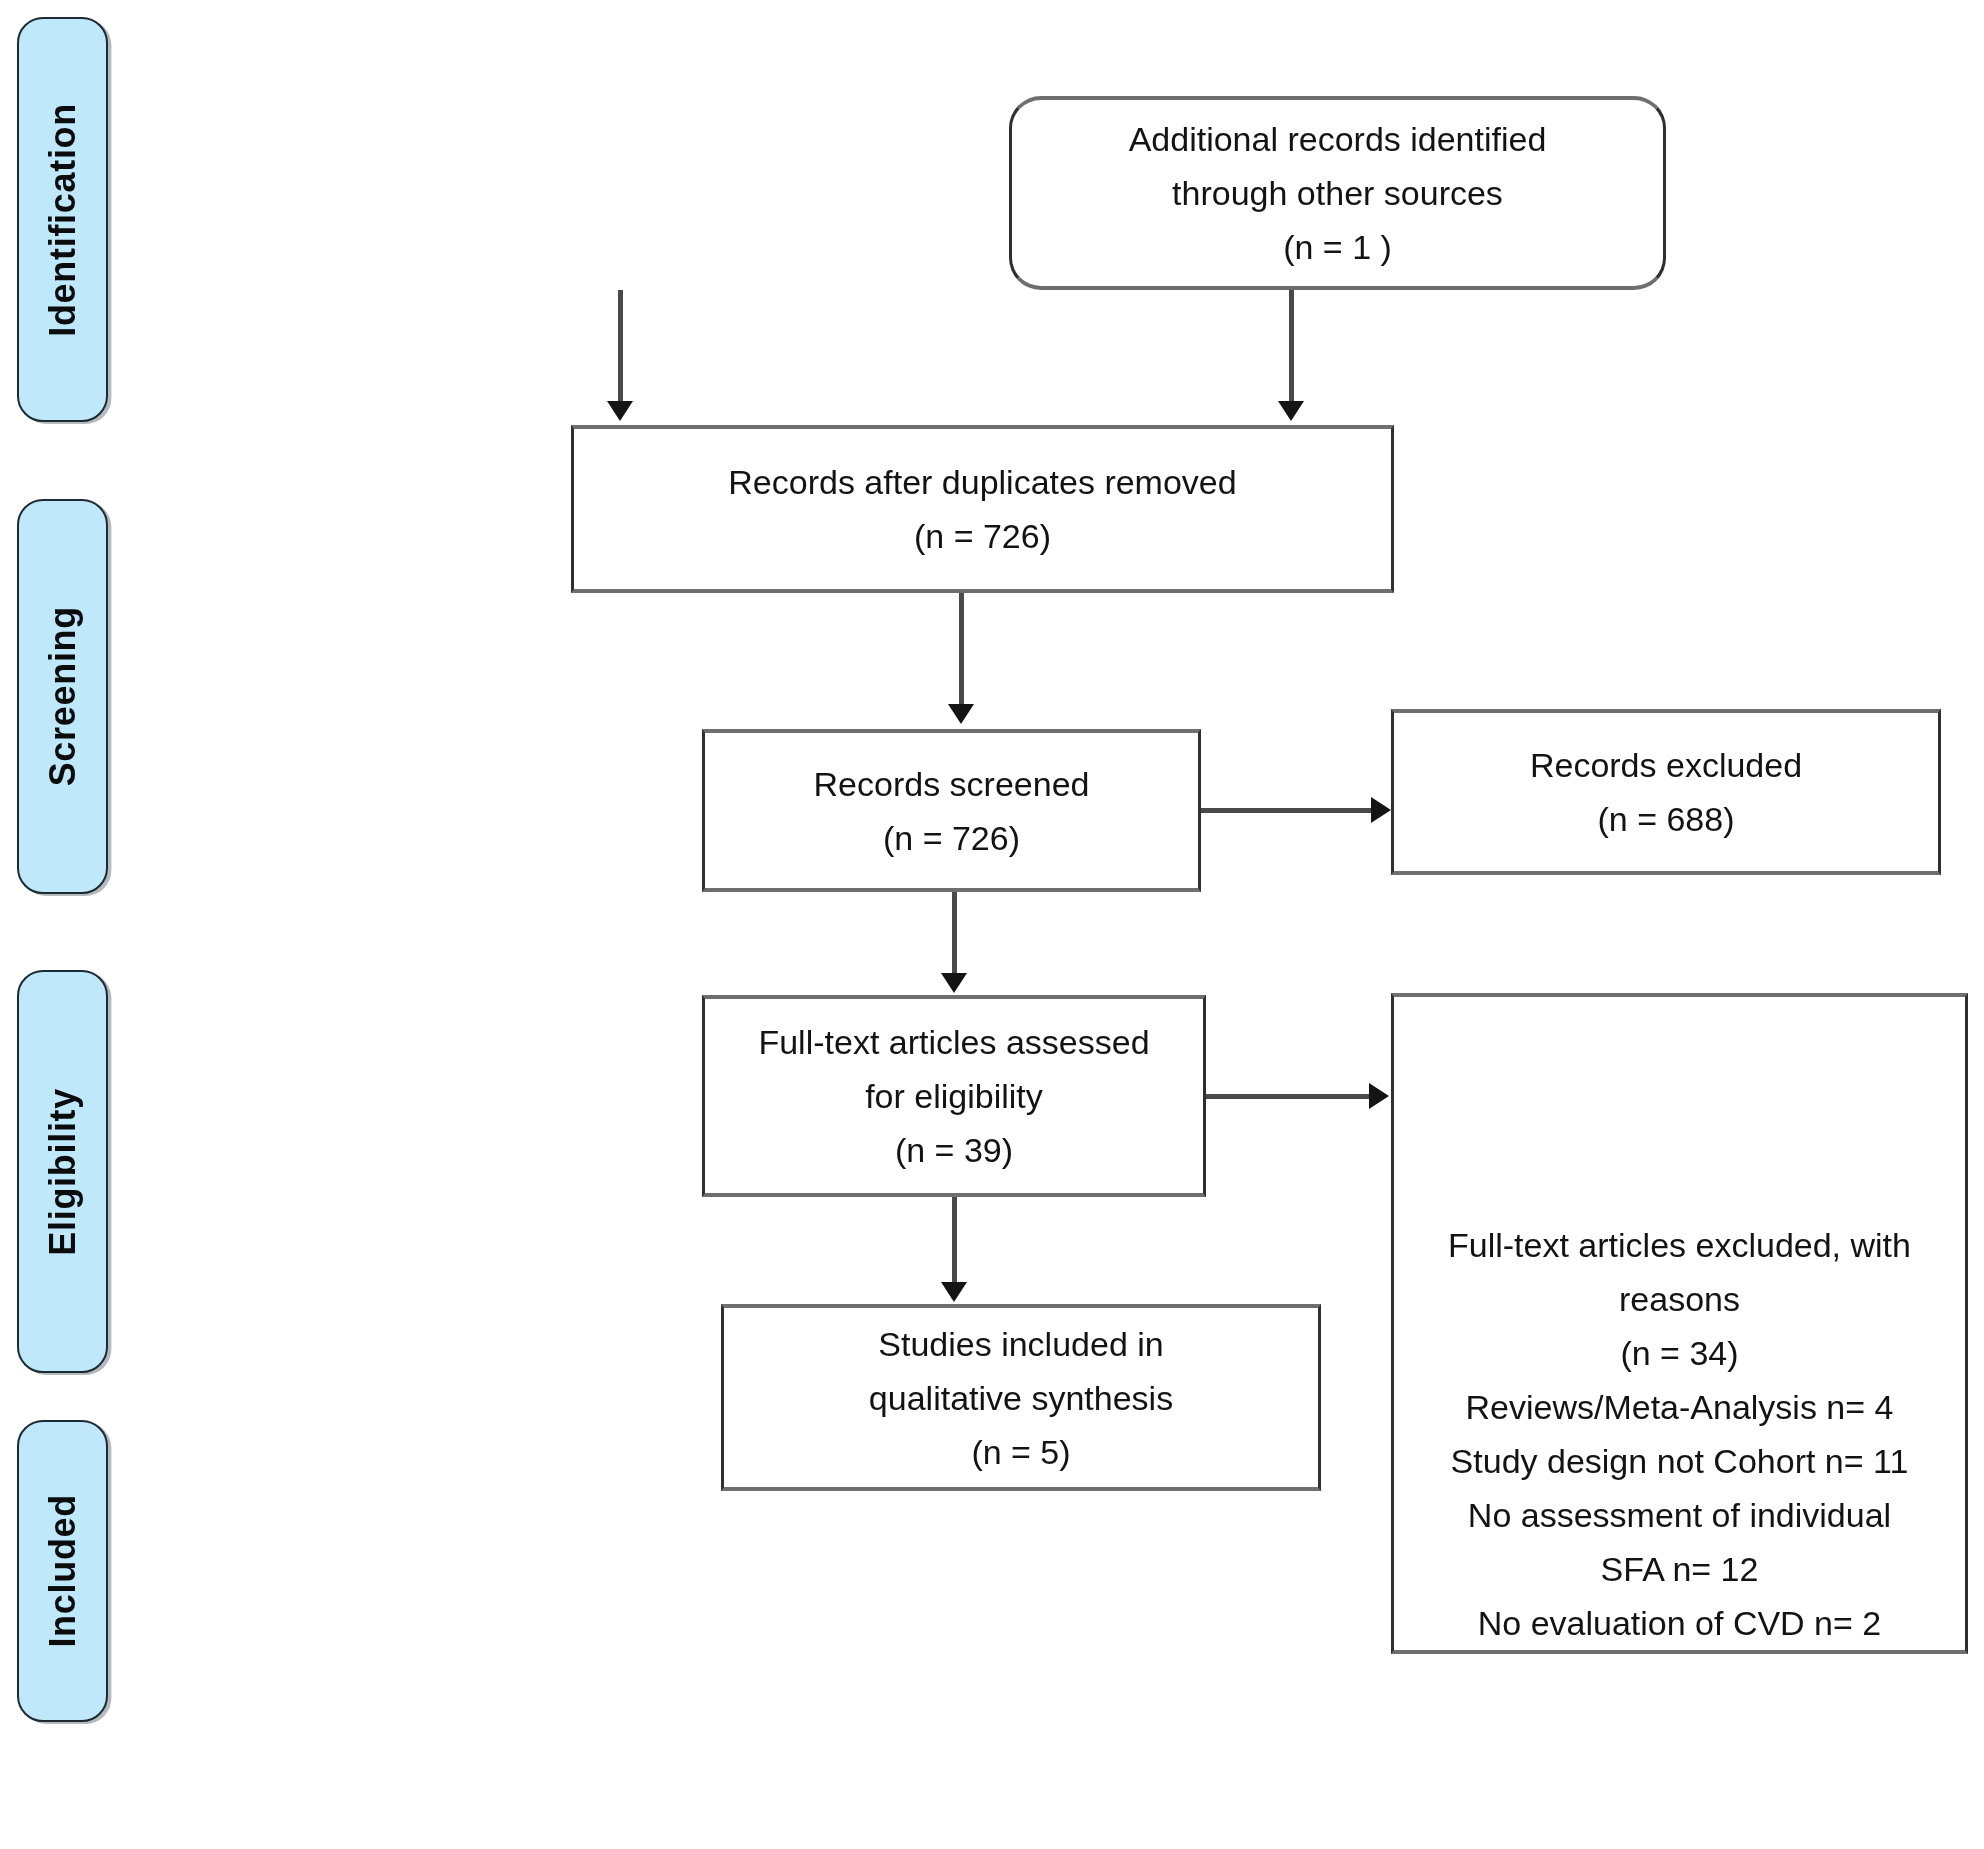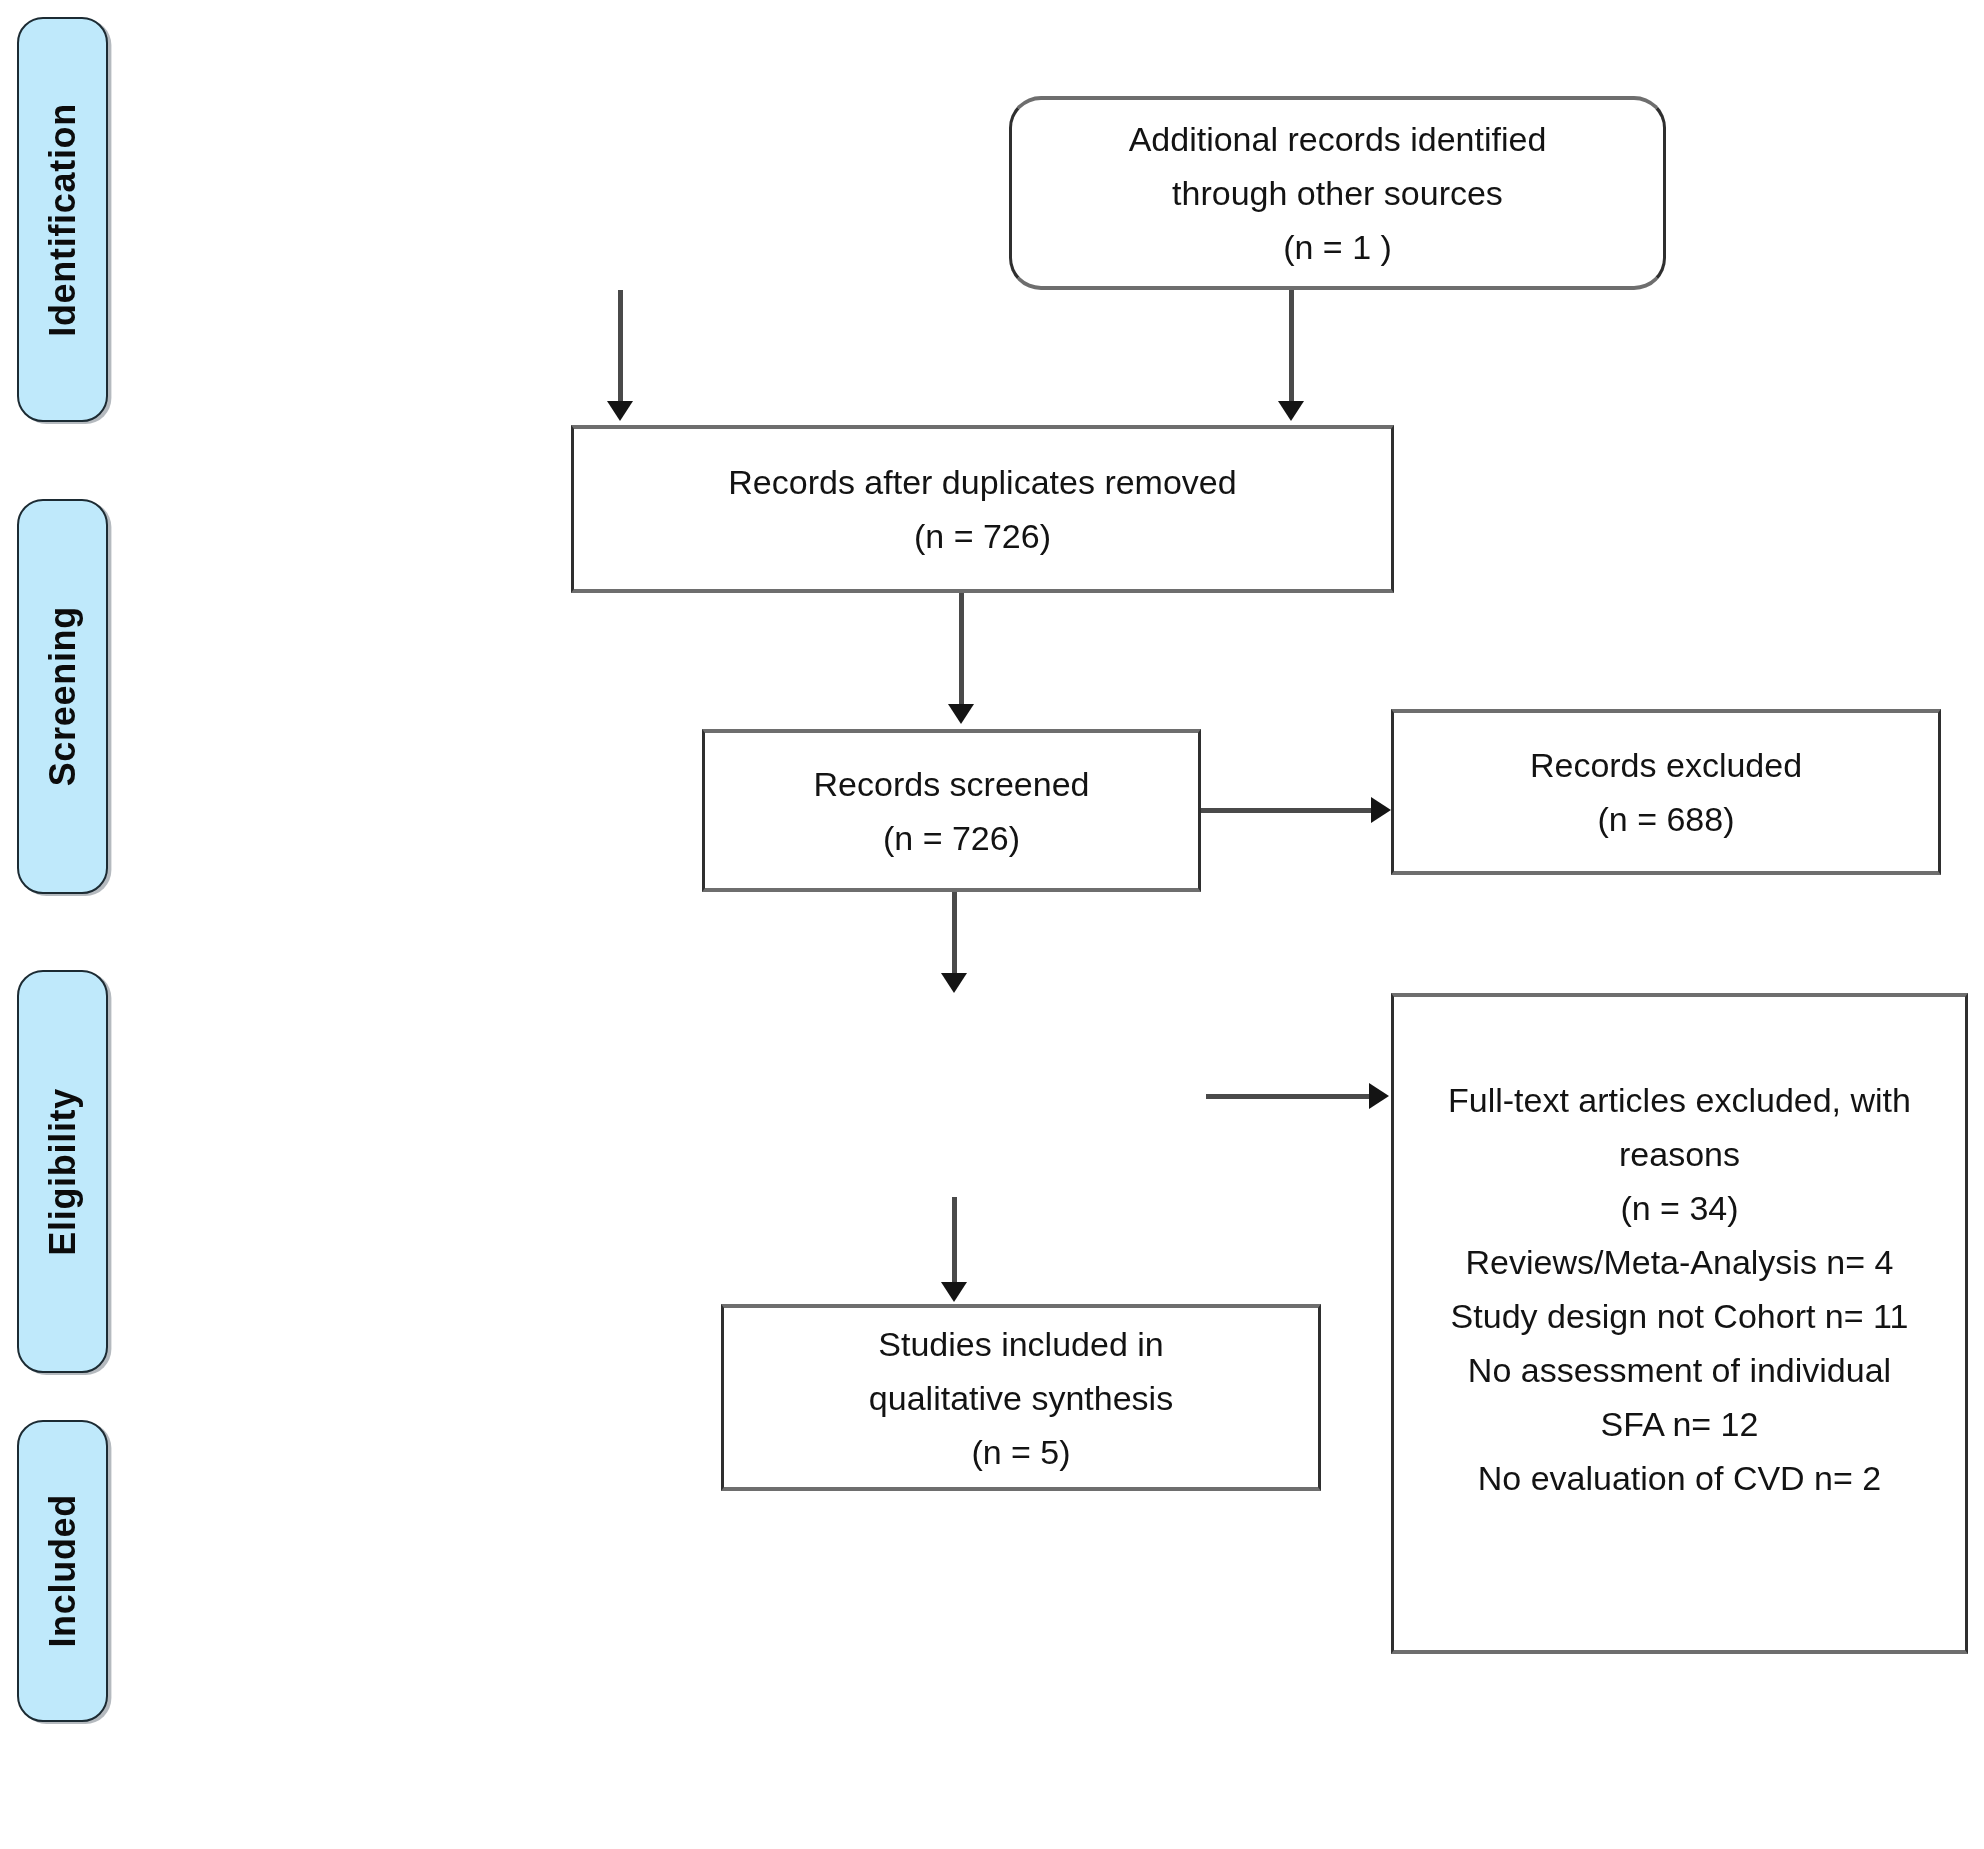--- a/index.html
+++ b/index.html
@@ -41,21 +41,21 @@
   .node-text{
     white-space:pre-line; font-size:34px; line-height:54px; color:var(--text);
   }
   .node.b1{left:251px;  top:96px;  width:660px; height:194px;}
   .node.b2{left:1009px; top:96px;  width:657px; height:194px;border-radius:32px;}
   .node.b3{left:571px;  top:425px;  width:823px; height:168px;}
   .node.b4{left:702px; top:729px; width:499px; height:163px;}
   .node.b5{left:1391px; top:684px; width:550px; height:166px;margin-top:25px;}
   .node.b6{left:702px; top:995px; width:504px; height:202px;}
   .node.b7{left:1391px; top:993px; width:577px; height:661px;
-           align-items:flex-start; padding-top:76px;}
+           align-items:flex-end; padding-top:54px;}
   .node.b8{left:721px; top:1304px; width:600px; height:187px;}
   
   .av{position:absolute; width:4.8px; background:var(--arrow-shaft);}
   .av::after{
     content:""; position:absolute; left:50%; bottom:-20px; transform:translateX(-50%);
     border:solid transparent; border-width:20.6px 13.7px 0 13.7px;
     border-top-color:var(--arrow-head);
   }
   .ah{position:absolute; height:4.8px; background:var(--arrow-shaft);}
   .ah::after{
@@ -99,20 +99,25 @@
 (n = 726)</span>
   </div>
   <div class="node b4">
     <span class="node-text">Records screened
 (n = 726)</span>
   </div>
   <div class="node b5">
     <span class="node-text">Records excluded
 (n = 688)</span>
   </div>
+  <div class="node b6">
+    <span class="node-text">Full-text articles assessed
+for eligibility
+(n = 39)</span>
+  </div>
   <div class="node b7">
     <span class="node-text">Full-text articles excluded, with
 reasons
 (n = 34)
 Reviews/Meta-Analysis n= 4
 Study design not Cohort n= 11
 No assessment of individual
 SFA n= 12
 No evaluation of CVD n= 2</span>
   </div>

